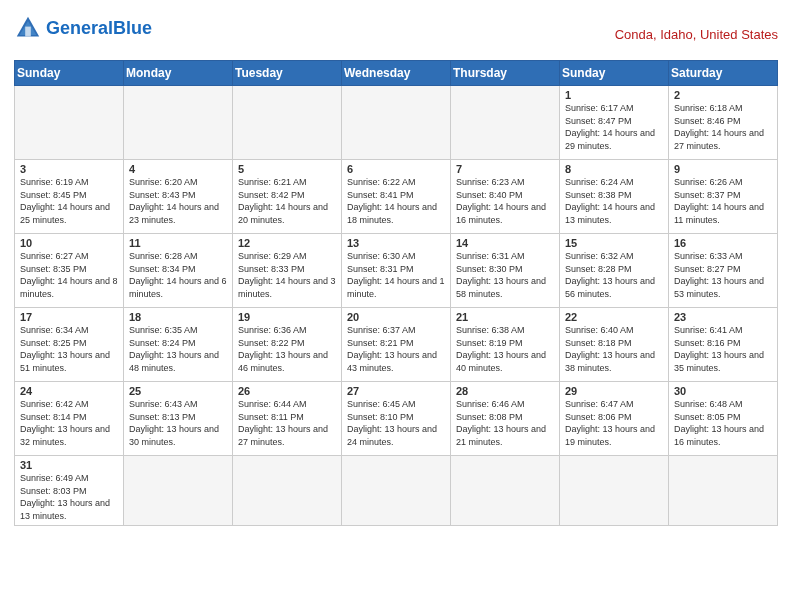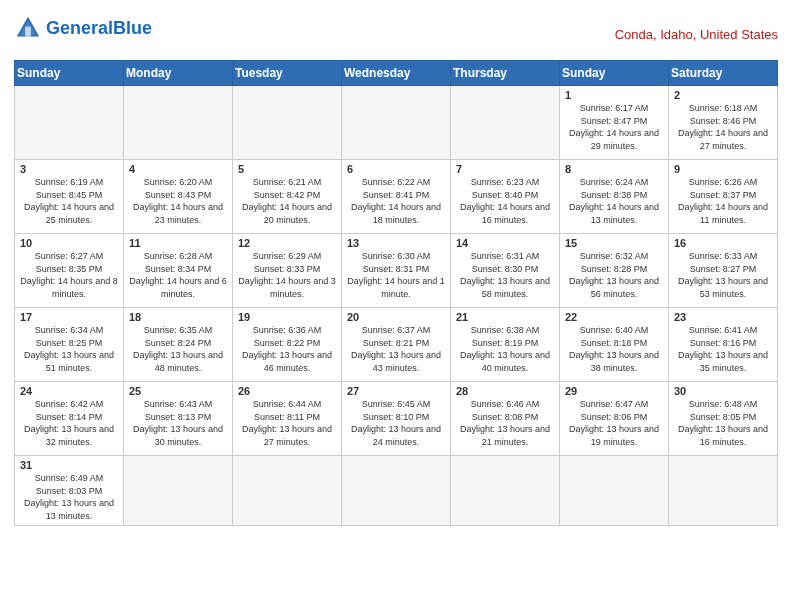--- a/index.html
+++ b/index.html
@@ -85,21 +85,20 @@
     .day-num {
       font-size: 11px;
       font-weight: bold;
       display: block;
       margin-bottom: 1px;
     }
     .day-info {
       font-size: 9px;
       line-height: 1.4;
       color: #333;
-      text-align: center;
     }
     .last-row td {
       height: 60px;
     }
   </style>
 </head>
 <body>
 
 <div class="page">
   <div class="header">

